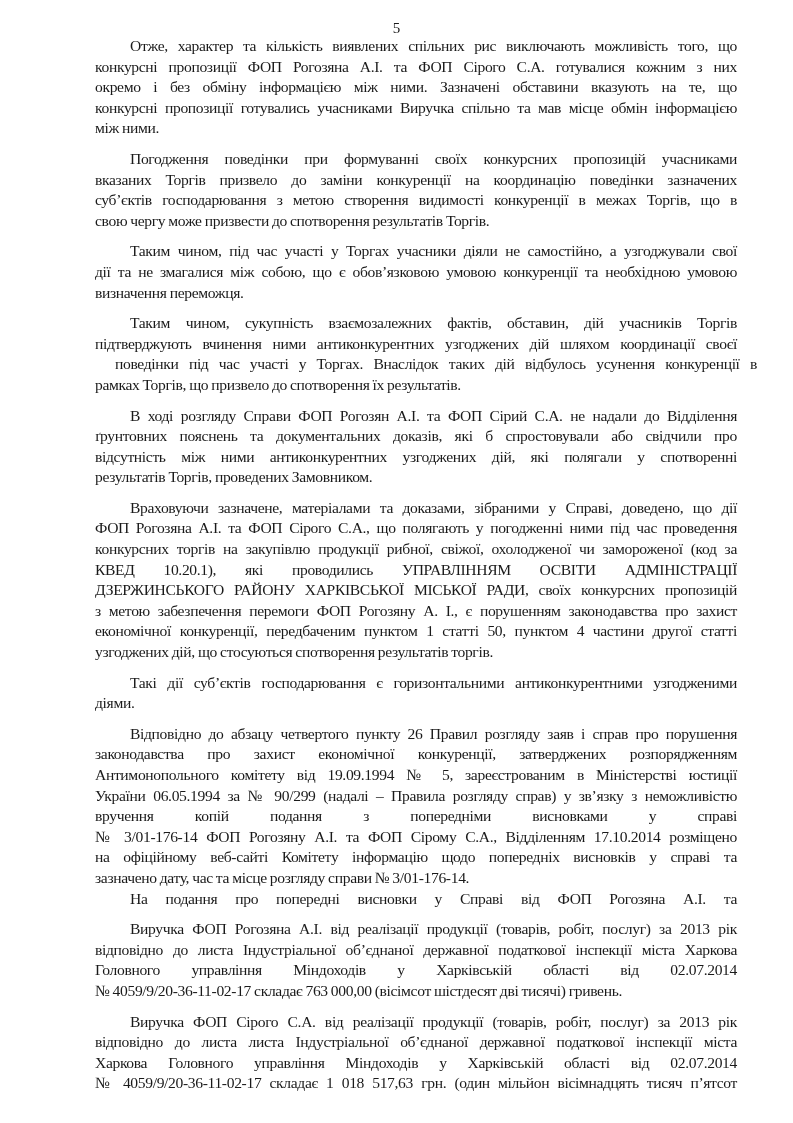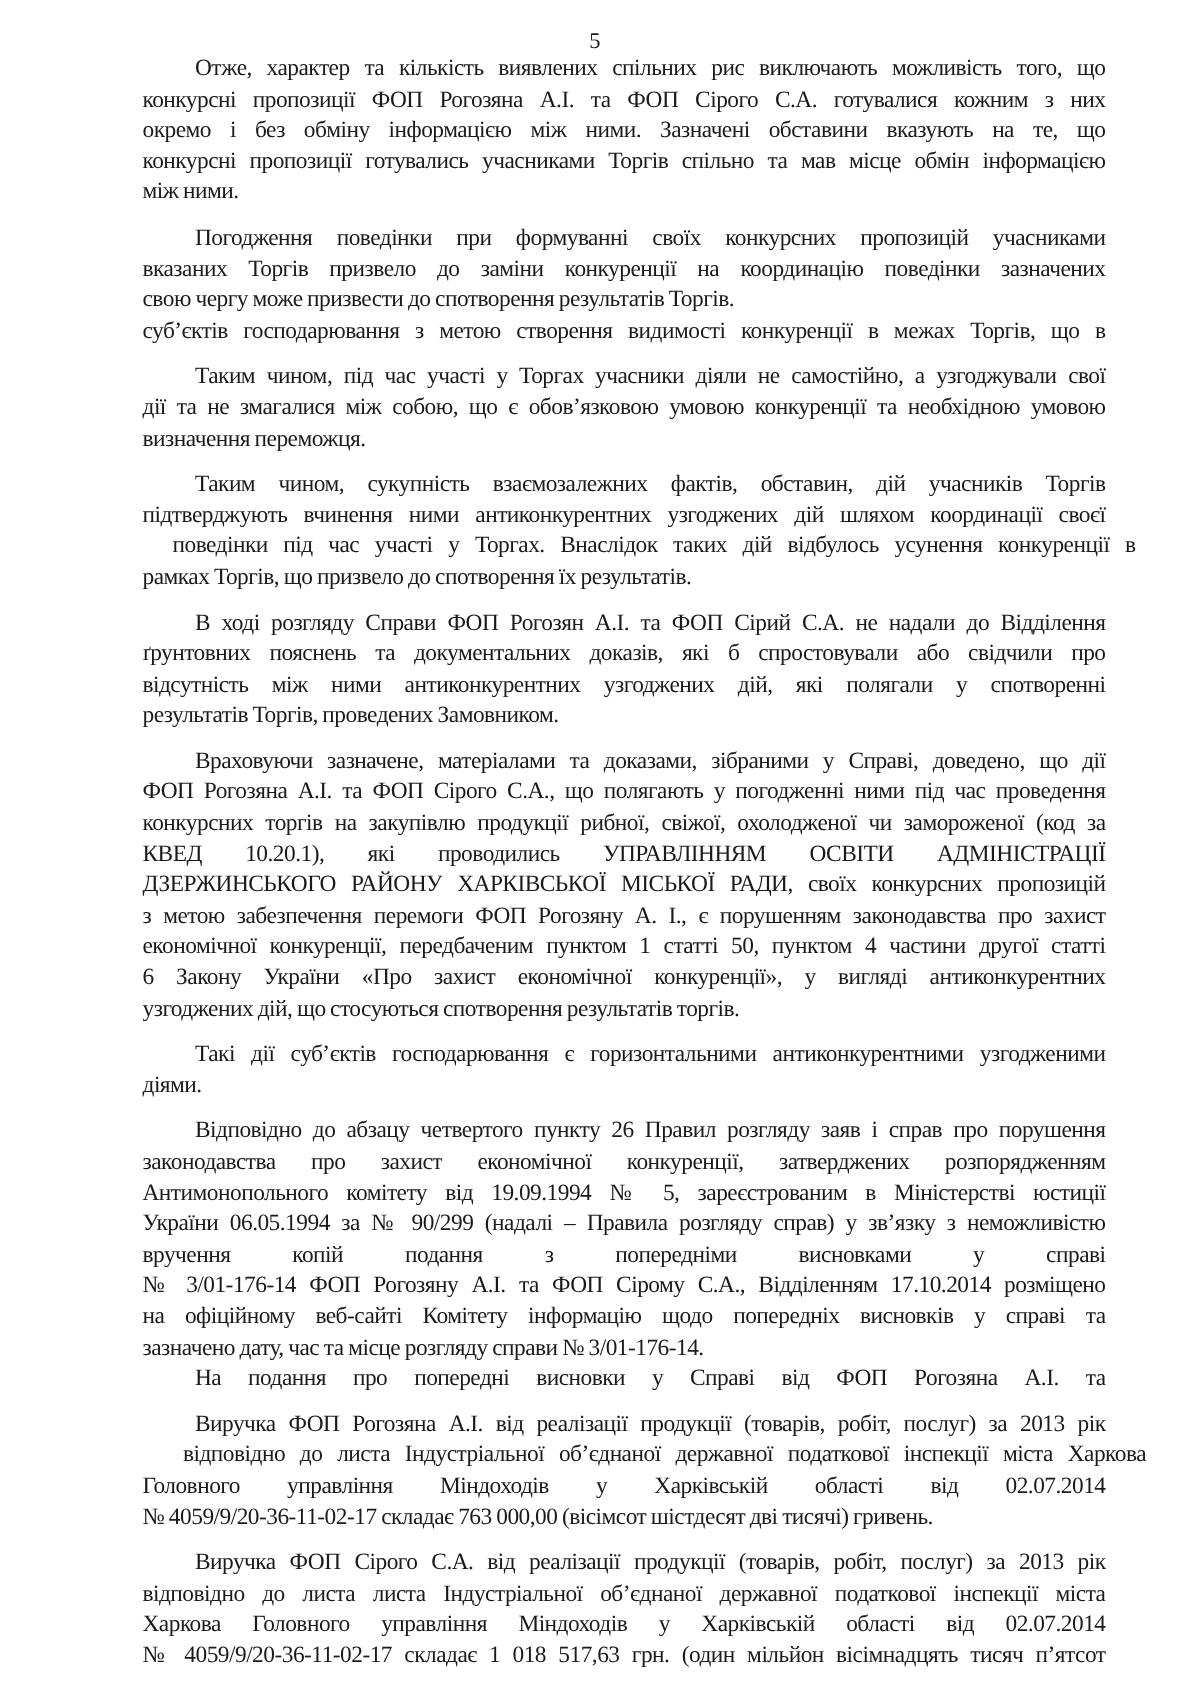--- a/index.html
+++ b/index.html
@@ -30,28 +30,28 @@
 </head>
 <body>
 
 <div class="page">
   <div class="page-number">5</div>
   <div class="body-text" id="body-text">
       <div class="para">
         <span class="line first" style="width: 642px;">Отже, характер та кількість виявлених спільних рис виключають можливість того, що</span>
         <span class="line" style="width: 642px;">конкурсні пропозиції ФОП Рогозяна А.І. та ФОП Сірого С.А. готувалися кожним з них</span>
         <span class="line" style="width: 642px;">окремо і без обміну інформацією між ними. Зазначені обставини вказують на те, що</span>
-        <span class="line" style="width: 642px;">конкурсні пропозиції готувались учасниками Торгів спільно та мав місце обмін інформацією</span>
+        <span class="line" style="width: 642px;">конкурсні пропозиції готувались учасниками Виручка спільно та мав місце обмін інформацією</span>
         <span class="line last" style="width: 642px;">між ними.</span>
       </div>
       <div class="para">
         <span class="line first" style="width: 642px;">Погодження поведінки при формуванні своїх конкурсних пропозицій учасниками</span>
         <span class="line" style="width: 642px;">вказаних Торгів призвело до заміни конкуренції на координацію поведінки зазначених</span>
+        <span class="line" style="width: 642px;">суб’єктів господарювання з метою створення видимості конкуренції в межах Торгів, що в</span>
         <span class="line last" style="width: 642px;">свою чергу може призвести до спотворення результатів Торгів.</span>
-        <span class="line" style="width: 642px;">суб’єктів господарювання з метою створення видимості конкуренції в межах Торгів, що в</span>
       </div>
       <div class="para">
         <span class="line first" style="width: 642px;">Таким чином, під час участі у Торгах учасники діяли не самостійно, а узгоджували свої</span>
         <span class="line" style="width: 642px;">дії та не змагалися між собою, що є обов’язковою умовою конкуренції та необхідною умовою</span>
         <span class="line last" style="width: 642px;">визначення переможця.</span>
       </div>
       <div class="para">
         <span class="line first" style="width: 642px;"> Таким чином, сукупність взаємозалежних фактів, обставин, дій учасників Торгів</span>
         <span class="line" style="width: 642px;">підтверджують вчинення ними антиконкурентних узгоджених дій шляхом координації своєї</span>
         <span class="line" style="width: 642px; margin-left: 20px;">поведінки під час участі у Торгах. Внаслідок таких дій відбулось усунення конкуренції в</span>
@@ -64,21 +64,20 @@
         <span class="line last" style="width: 642px;">результатів Торгів, проведених Замовником.</span>
       </div>
       <div class="para">
         <span class="line first" style="width: 642px;">Враховуючи зазначене, матеріалами та доказами, зібраними у Справі, доведено, що дії</span>
         <span class="line" style="width: 642px;">ФОП Рогозяна А.І. та ФОП Сірого С.А., що полягають у погодженні ними під час проведення</span>
         <span class="line" style="width: 642px;">конкурсних торгів на закупівлю продукції рибної, свіжої, охолодженої чи замороженої (код за</span>
         <span class="line" style="width: 642px;">КВЕД 10.20.1), які проводились УПРАВЛІННЯМ ОСВІТИ АДМІНІСТРАЦІЇ</span>
         <span class="line" style="width: 642px;">ДЗЕРЖИНСЬКОГО РАЙОНУ ХАРКІВСЬКОЇ МІСЬКОЇ РАДИ, своїх конкурсних пропозицій</span>
         <span class="line" style="width: 642px;">з метою забезпечення перемоги ФОП Рогозяну А. І., є порушенням законодавства про захист</span>
         <span class="line" style="width: 642px;">економічної конкуренції, передбаченим пунктом 1 статті 50, пунктом 4 частини другої статті</span>
-        <span class="line" style="width: 642px;">6 Закону України «Про захист економічної конкуренції», у вигляді антиконкурентних</span>
         <span class="line last" style="width: 642px;">узгоджених дій, що стосуються спотворення результатів торгів.</span>
       </div>
       <div class="para">
         <span class="line first" style="width: 642px;">Такі дії суб’єктів господарювання є горизонтальними антиконкурентними узгодженими</span>
         <span class="line last" style="width: 642px;">діями.</span>
       </div>
       <div class="para tight">
         <span class="line first" style="width: 642px;">Відповідно до абзацу четвертого пункту 26 Правил розгляду заяв і справ про порушення</span>
         <span class="line" style="width: 642px;">законодавства про захист економічної конкуренції, затверджених розпорядженням</span>
         <span class="line" style="width: 642px;">Антимонопольного комітету від 19.09.1994 № 5, зареєстрованим в Міністерстві юстиції</span>
@@ -86,21 +85,21 @@
         <span class="line" style="width: 642px;">вручення копій подання з попередніми висновками у справі</span>
         <span class="line" style="width: 642px;">№ 3/01-176-14 ФОП Рогозяну А.І. та ФОП Сірому С.А., Відділенням 17.10.2014 розміщено</span>
         <span class="line" style="width: 642px;">на офіційному веб-сайті Комітету інформацію щодо попередніх висновків у справі та</span>
         <span class="line last" style="width: 642px;">зазначено дату, час та місце розгляду справи № 3/01-176-14.</span>
       </div>
       <div class="para">
         <span class="line first" style="width: 642px;">На подання про попередні висновки у Справі від ФОП Рогозяна А.І. та</span>
       </div>
       <div class="para">
         <span class="line first" style="width: 642px;">Виручка ФОП Рогозяна А.І. від реалізації продукції (товарів, робіт, послуг) за 2013 рік</span>
-        <span class="line" style="width: 642px; margin-left: 27px;">відповідно до листа Індустріальної об’єднаної державної податкової інспекції міста Харкова</span>
+        <span class="line" style="width: 642px;">відповідно до листа Індустріальної об’єднаної державної податкової інспекції міста Харкова</span>
         <span class="line" style="width: 642px;">Головного управління Міндоходів у Харківській області від 02.07.2014</span>
         <span class="line last" style="width: 642px;">№ 4059/9/20-36-11-02-17 складає 763 000,00 (вісімсот шістдесят дві тисячі) гривень.</span>
       </div>
       <div class="para">
         <span class="line first" style="width: 642px;">Виручка ФОП Сірого С.А. від реалізації продукції (товарів, робіт, послуг) за 2013 рік</span>
         <span class="line" style="width: 642px;">відповідно до листа листа Індустріальної об’єднаної державної податкової інспекції міста</span>
         <span class="line" style="width: 642px;">Харкова Головного управління Міндоходів у Харківській області від 02.07.2014</span>
         <span class="line" style="width: 642px;">№ 4059/9/20-36-11-02-17 складає 1 018 517,63 грн. (один мільйон вісімнадцять тисяч п’ятсот</span>
       </div>
     </div>

